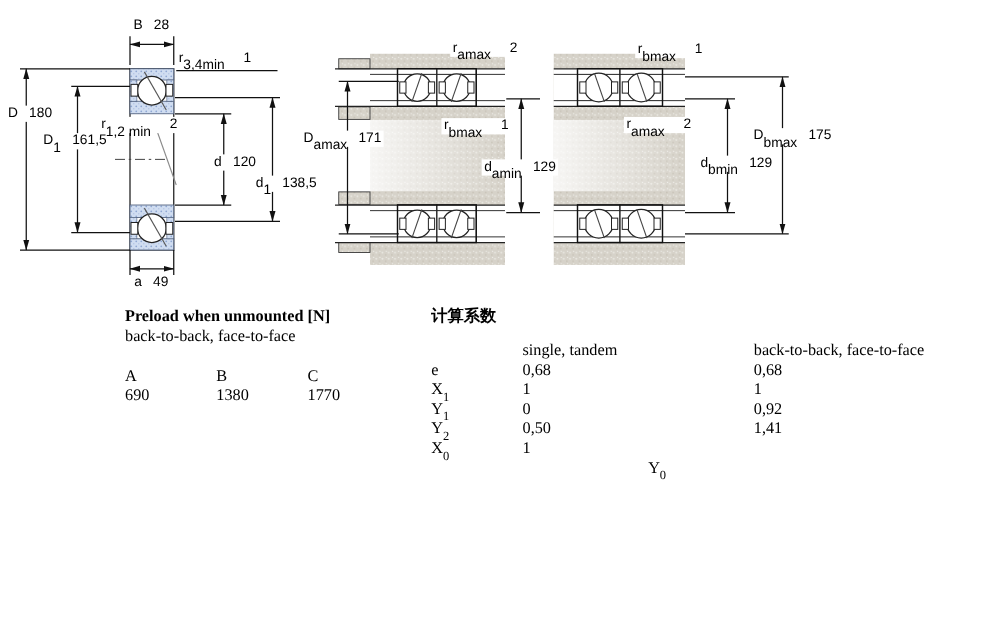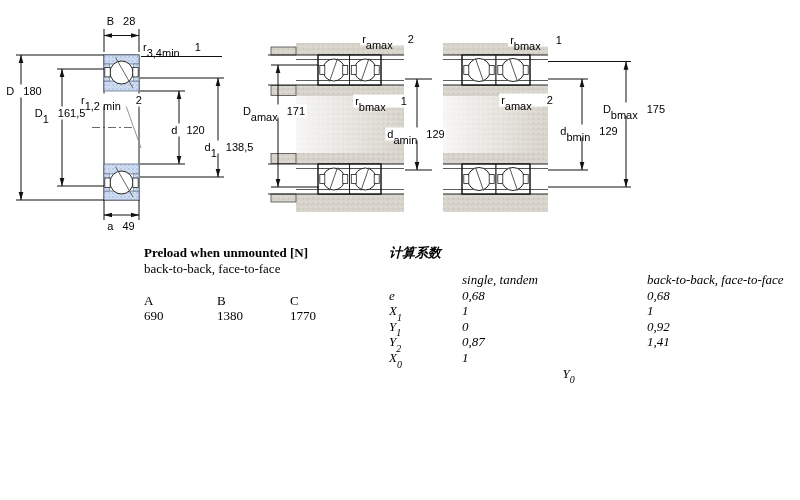--- a/index.html
+++ b/index.html
@@ -7,23 +7,23 @@
          font-family:"Liberation Sans",sans-serif;color:#000;}
   #drawing-svg{position:absolute;left:0;top:0;}
   
   .lbl{position:absolute;font:11px "Liberation Sans",sans-serif;white-space:nowrap;
        background:#fff;padding:0 2px;line-height:13px;transform:translate(-50%,-50%);}
   .lbl.anch{transform:translate(0,-50%);}
   .lbl sub{font-size:11px;line-height:0;position:relative;top:2.5px;}
   .lbl .val{margin-left:9px;}
   .lbl.rgap .val{margin-left:15px;}
   
-  .sertxt{font-family:"Liberation Serif",serif;font-size:13px;line-height:15.6px;margin-left:44px;}
+  .sertxt{font-family:"Liberation Serif",serif;font-size:13px;line-height:15.6px;}
   #preload-table{position:absolute;left:100px;top:246px;width:230px;}
-  #factors-table{position:absolute;left:345px;top:246px;width:420px;font-style:italic;}
+  #factors-table{position:absolute;left:345px;top:246px;width:420px;}
   .tbl-title{font-weight:bold;line-height:14px;margin-bottom:1px;}
   .pl-row{display:flex;}
   .pl-cell{width:73px;}
   .pl-cell.c3{width:auto;}
   .pl-head{margin-top:16px;}
   .f-row{display:flex;justify-content:center;}
   .f-sym{width:73px;}
   .f-c1{width:185px;}
   .f-c2{flex:1;}
   .f-head{margin-top:12px;}
@@ -248,21 +248,21 @@
       <span class="f-c1">1</span>
         <span class="f-c2">1</span>
     </div>
     <div class="f-row">
       <span class="f-sym"><span>Y</span><sub class="fs">1</sub></span>
       <span class="f-c1">0</span>
         <span class="f-c2">0,92</span>
     </div>
     <div class="f-row">
       <span class="f-sym"><span>Y</span><sub class="fs">2</sub></span>
-      <span class="f-c1">0,87</span>
+      <span class="f-c1">0,50</span>
         <span class="f-c2">1,41</span>
     </div>
     <div class="f-row">
       <span class="f-sym"><span>X</span><sub class="fs">0</sub></span>
         <span class="f-c2">1</span>
     </div>
     <div class="f-row">
       <span class="f-sym"><span>Y</span><sub class="fs">0</sub></span>
     </div>
   </div>

